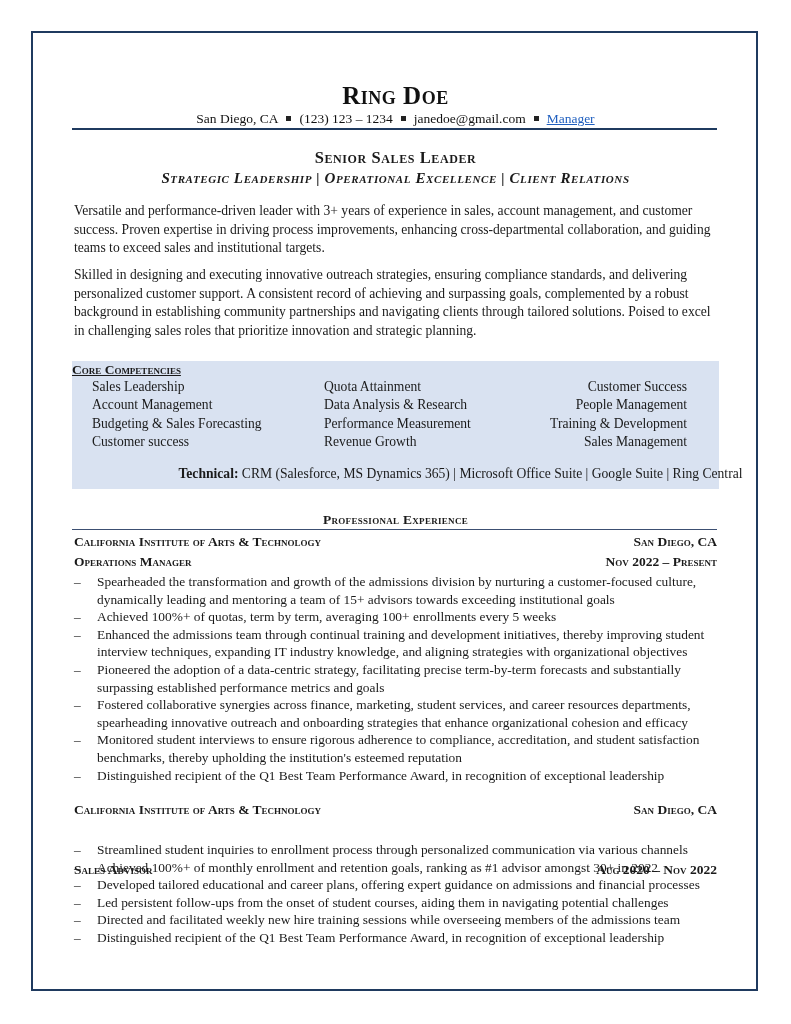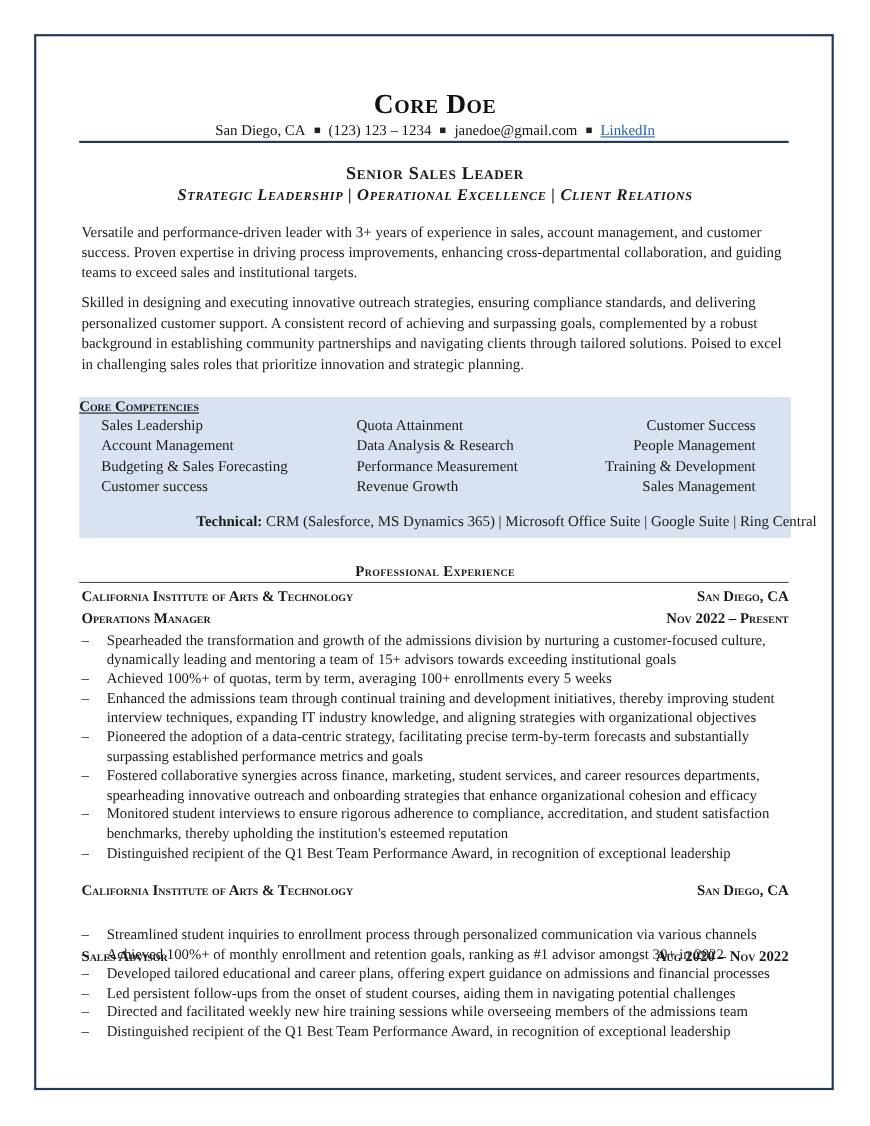--- a/index.html
+++ b/index.html
@@ -38,24 +38,24 @@
   .bullets { position: absolute; left: 74px; width: 643px; margin: 0; padding: 0; list-style: none;
              font-size: 13.4px; line-height: 17.6px; }
   .bullets li { position: relative; padding-left: 23px; }
   .bullets li .dash { position: absolute; left: 0; top: 0; }
 </style>
 </head>
 <body>
 
 <div class="page-border"></div>
 
-<div class="name">Core Doe</div>
+<div class="name">Ring Doe</div>
 
 <div class="contact">
-  <span>San Diego, CA</span><span class="sep"></span><span>(123) 123 – 1234</span><span class="sep"></span><span>janedoe@gmail.com</span><span class="sep"></span><a>LinkedIn</a>
+  <span>San Diego, CA</span><span class="sep"></span><span>(123) 123 – 1234</span><span class="sep"></span><span>janedoe@gmail.com</span><span class="sep"></span><a>Manager</a>
 </div>
 <div class="header-rule"></div>
 
 <div class="title">Senior Sales Leader</div>
 <div class="subtitle">Strategic Leadership | Operational Excellence | Client Relations</div>
 
 <div class="summary p1">Versatile and performance-driven leader with 3+ years of experience in sales, account management, and customer success. Proven expertise in driving process improvements, enhancing cross-departmental collaboration, and guiding teams to exceed sales and institutional targets.</div>
 <div class="summary p2">Skilled in designing and executing innovative outreach strategies, ensuring compliance standards, and delivering personalized customer support. A consistent record of achieving and surpassing goals, complemented by a robust background in establishing community partnerships and navigating clients through tailored solutions. Poised to excel in challenging sales roles that prioritize innovation and strategic planning.</div>
 
 <div class="comp-box">

